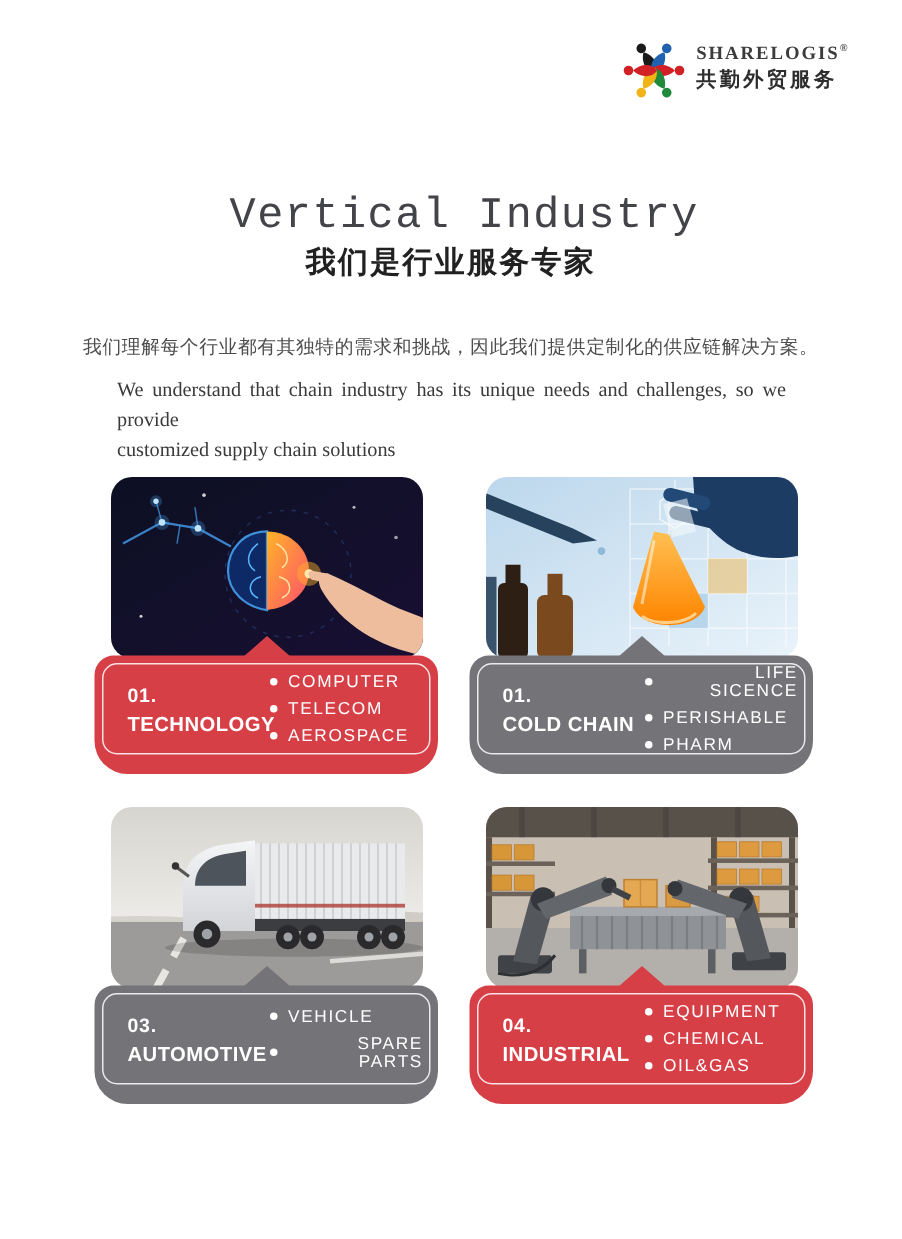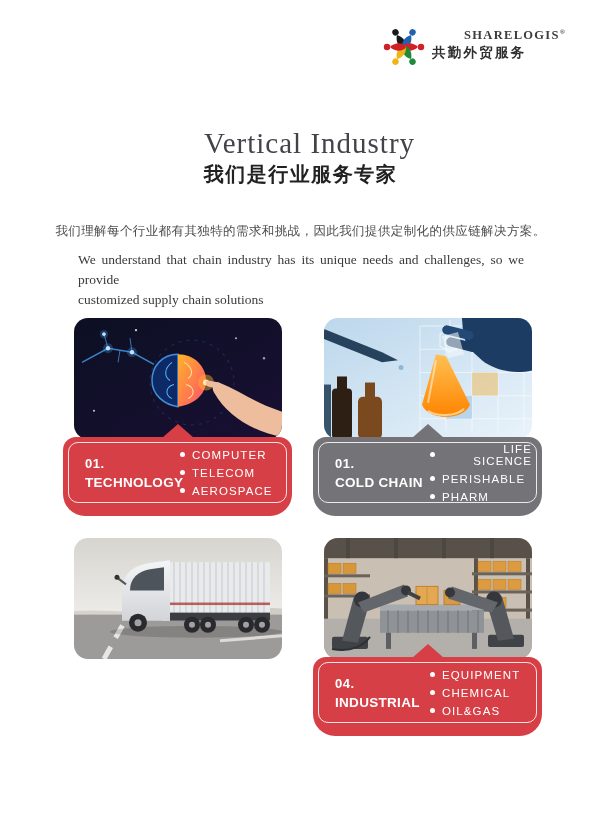--- a/index.html
+++ b/index.html
@@ -2,27 +2,27 @@
 <html><head>
 <meta charset="utf-8">
 <style>
   html,body{margin:0;padding:0;background:#ffffff;}
   body{width:601px;height:826px;position:relative;font-family:"Liberation Sans",sans-serif;overflow:hidden;}
 
   
   .logo{position:absolute;top:22px;right:36px;display:flex;align-items:center;gap:5px;}
   .logo-mark{width:46px;height:46px;flex:none;}
   .logo-text{display:flex;flex-direction:column;line-height:1.25;}
-  .logo-wordmark{font-family:"Liberation Serif",serif;font-size:12.5px;letter-spacing:1.3px;color:#3c3c3c;font-weight:600;margin-left:32px;}
+  .logo-wordmark{font-family:"Liberation Serif",serif;font-size:12.5px;letter-spacing:1.3px;color:#3c3c3c;font-weight:600;}
   .logo-reg{font-size:7px;vertical-align:super;letter-spacing:0;}
   .logo-tagline{font-size:13.5px;font-weight:bold;color:#2e2e2e;letter-spacing:2.2px;margin-top:1px;}
 
   
   .page-title{position:absolute;top:127px;left:0;right:0;text-align:center;
-    font-family:Liberation Serif, serif;font-size:29px;color:#43434a;letter-spacing:1px;padding-left:18px;}
+    font-family:Liberation Mono, monospace;font-size:29px;color:#43434a;letter-spacing:1px;padding-left:18px;}
   .page-subtitle{position:absolute;top:161px;left:0;right:0;text-align:center;
     font-size:20px;font-weight:bold;color:#212121;letter-spacing:1.5px;}
 
   
   .intro-zh{position:absolute;top:223px;left:0;right:0;text-align:center;
     font-size:12.5px;color:#4c4c4c;letter-spacing:.4px;}
   .intro-en{position:absolute;top:250px;left:78px;width:446px;
     font-family:"Liberation Serif",serif;font-size:13.5px;color:#3a3a3a;line-height:20px;}
   .intro-en .l1{display:block;text-align:justify;text-align-last:justify;}
   .intro-en .l2{display:block;}
@@ -258,20 +258,38 @@
         <circle cx="118" cy="86" r="8" fill="#2a2a2c"></circle>
           <circle cx="118" cy="86" r="3" fill="#9fa3a8"></circle>
         <circle cx="134" cy="86" r="8" fill="#2a2a2c"></circle>
           <circle cx="134" cy="86" r="3" fill="#9fa3a8"></circle>
         <circle cx="172" cy="86" r="8" fill="#2a2a2c"></circle>
           <circle cx="172" cy="86" r="3" fill="#9fa3a8"></circle>
         <circle cx="188" cy="86" r="8" fill="#2a2a2c"></circle>
           <circle cx="188" cy="86" r="3" fill="#9fa3a8"></circle>
       </svg>
     </div>
+    <div class="banner gray">
+      <div class="notch"></div>
+      <div class="outline"></div>
+      <div class="banner-left">
+        <div class="card-number">03.</div>
+        <div class="card-title">AUTOMOTIVE</div>
+      </div>
+      <ul class="banner-list">
+        <li>
+            <span class="dot"></span>
+            <span>VEHICLE</span>
+          </li>
+        <li>
+            <span class="dot"></span>
+            <span>SPARE PARTS</span>
+          </li>
+      </ul>
+    </div>
   </div>
 
   <div class="card">
     <div class="card-image">
       <svg viewBox="0 0 208 120" preserveAspectRatio="none">
         <rect width="208" height="120" fill="#c9bfb2"></rect>
         <rect width="208" height="20" fill="#57514a"></rect>
         <g stroke="#433e38" stroke-width="4" opacity=".5">
             <path d="M24,0 V20 M72,0 V20 M120,0 V20 M168,0 V20"></path>
           </g>

